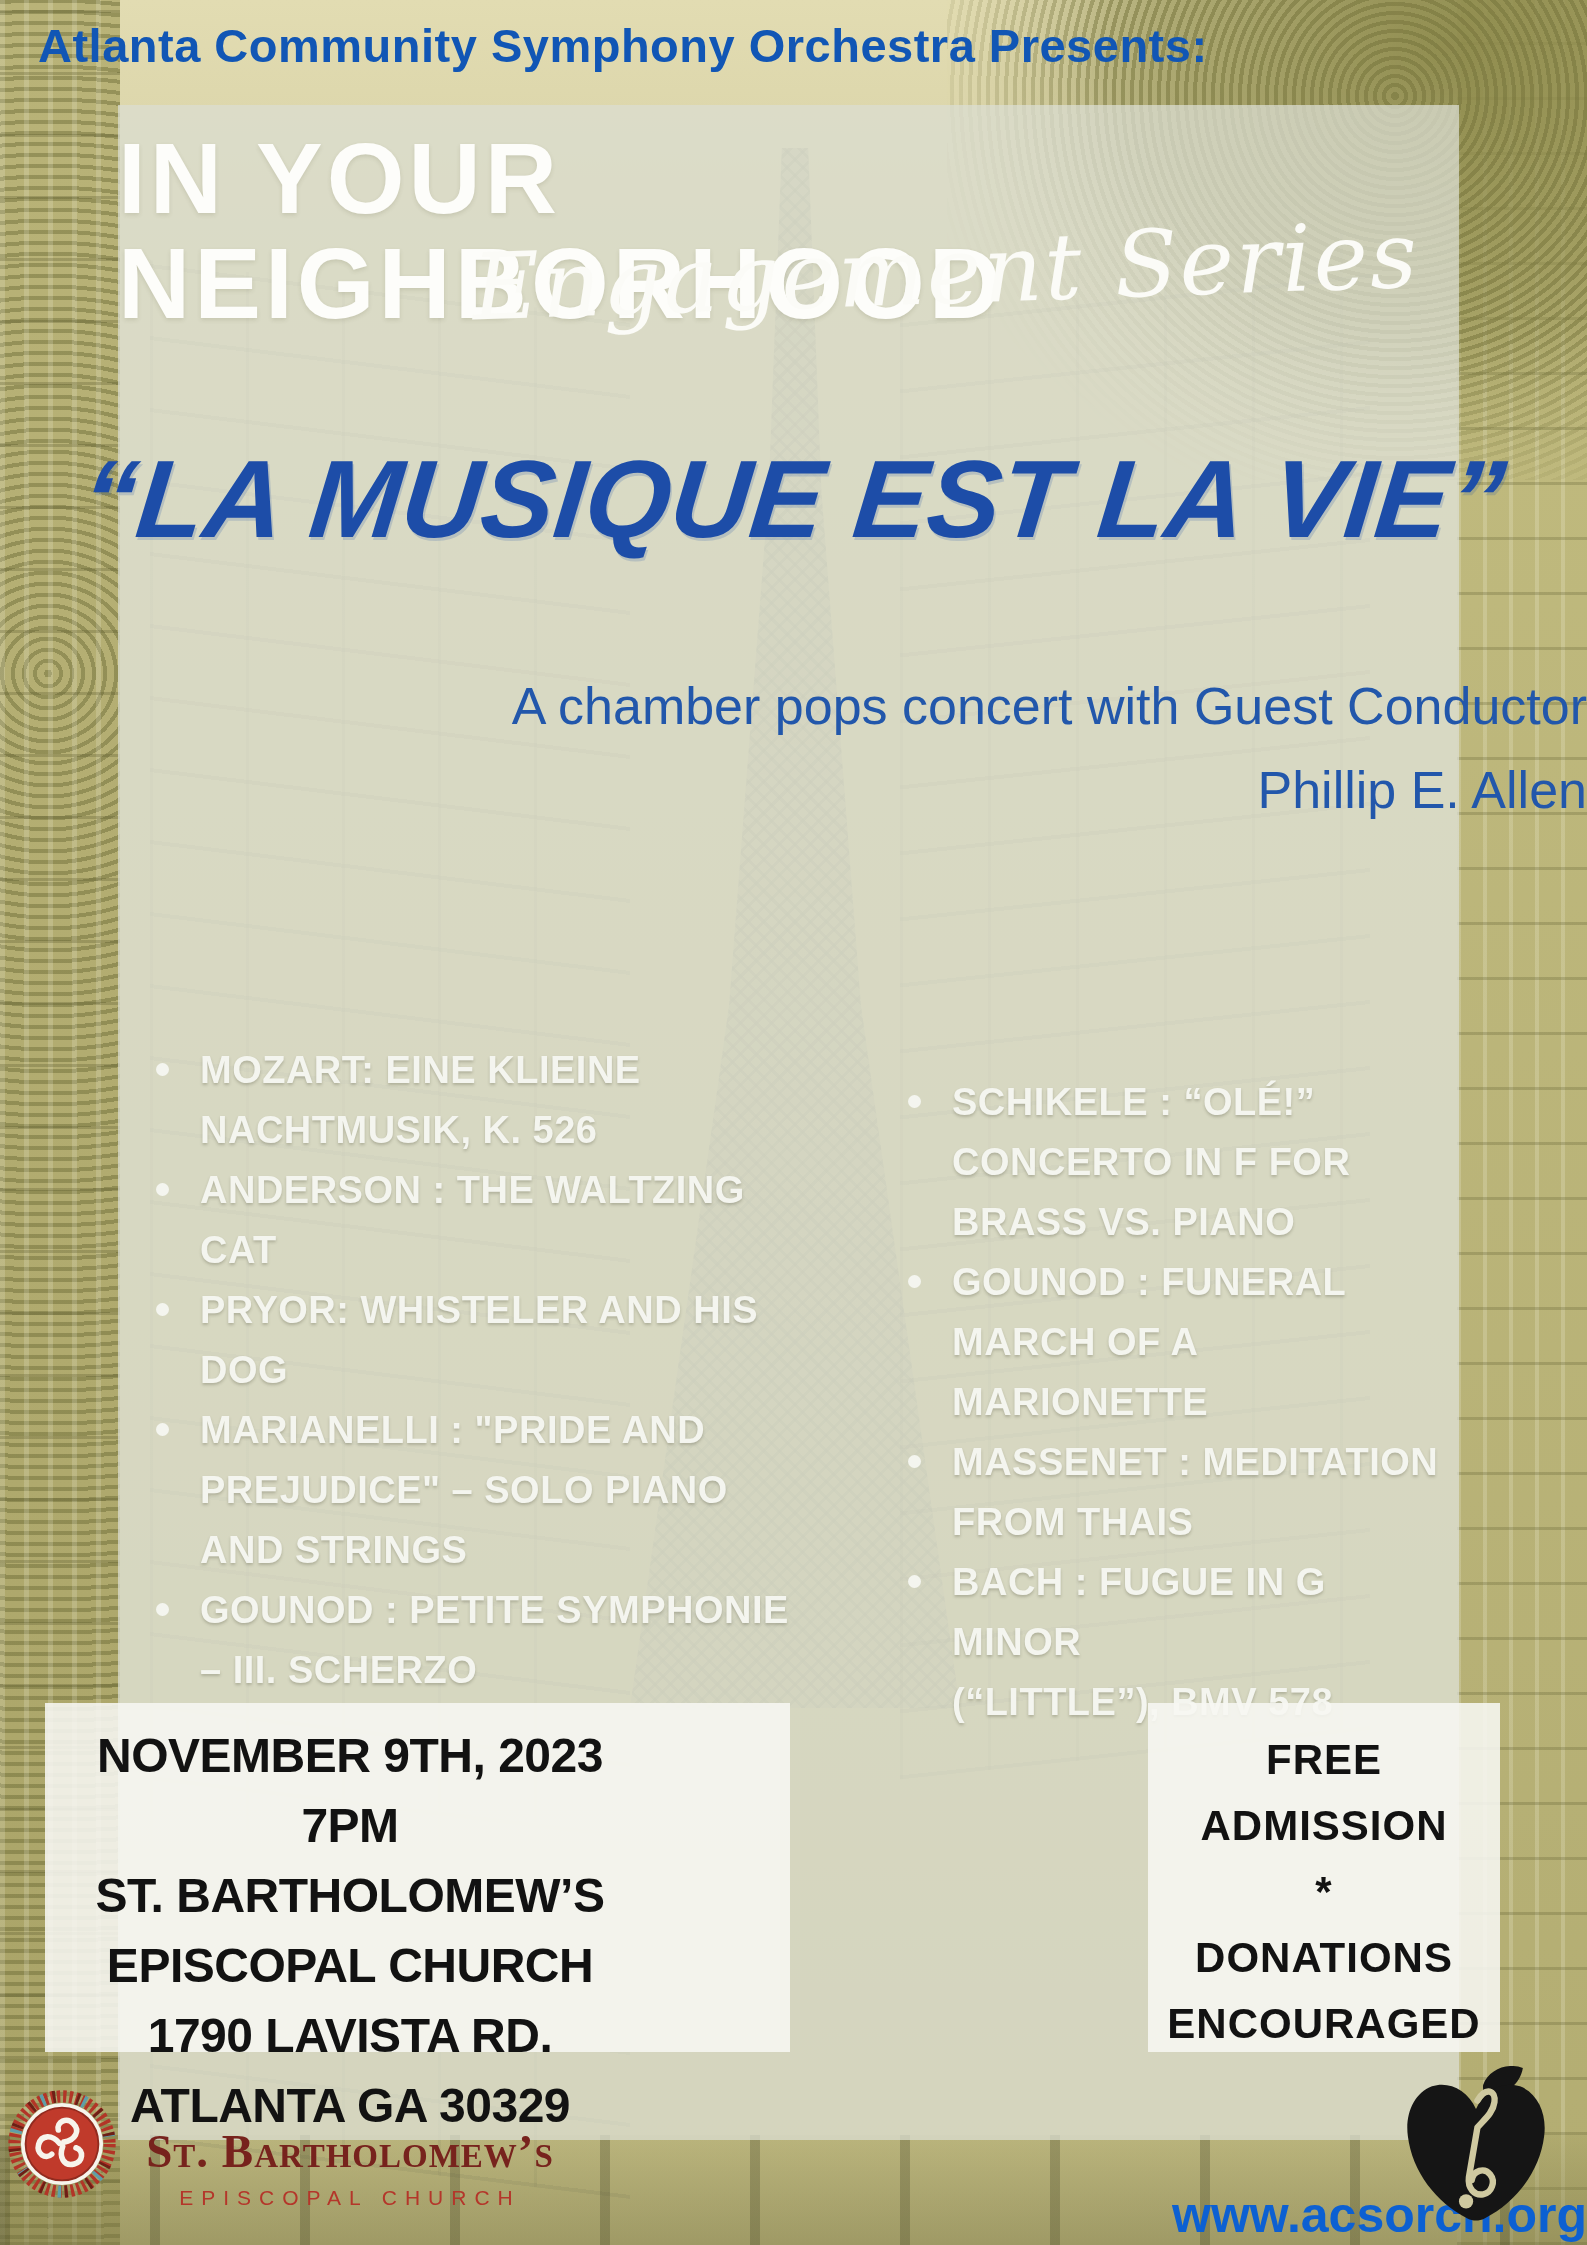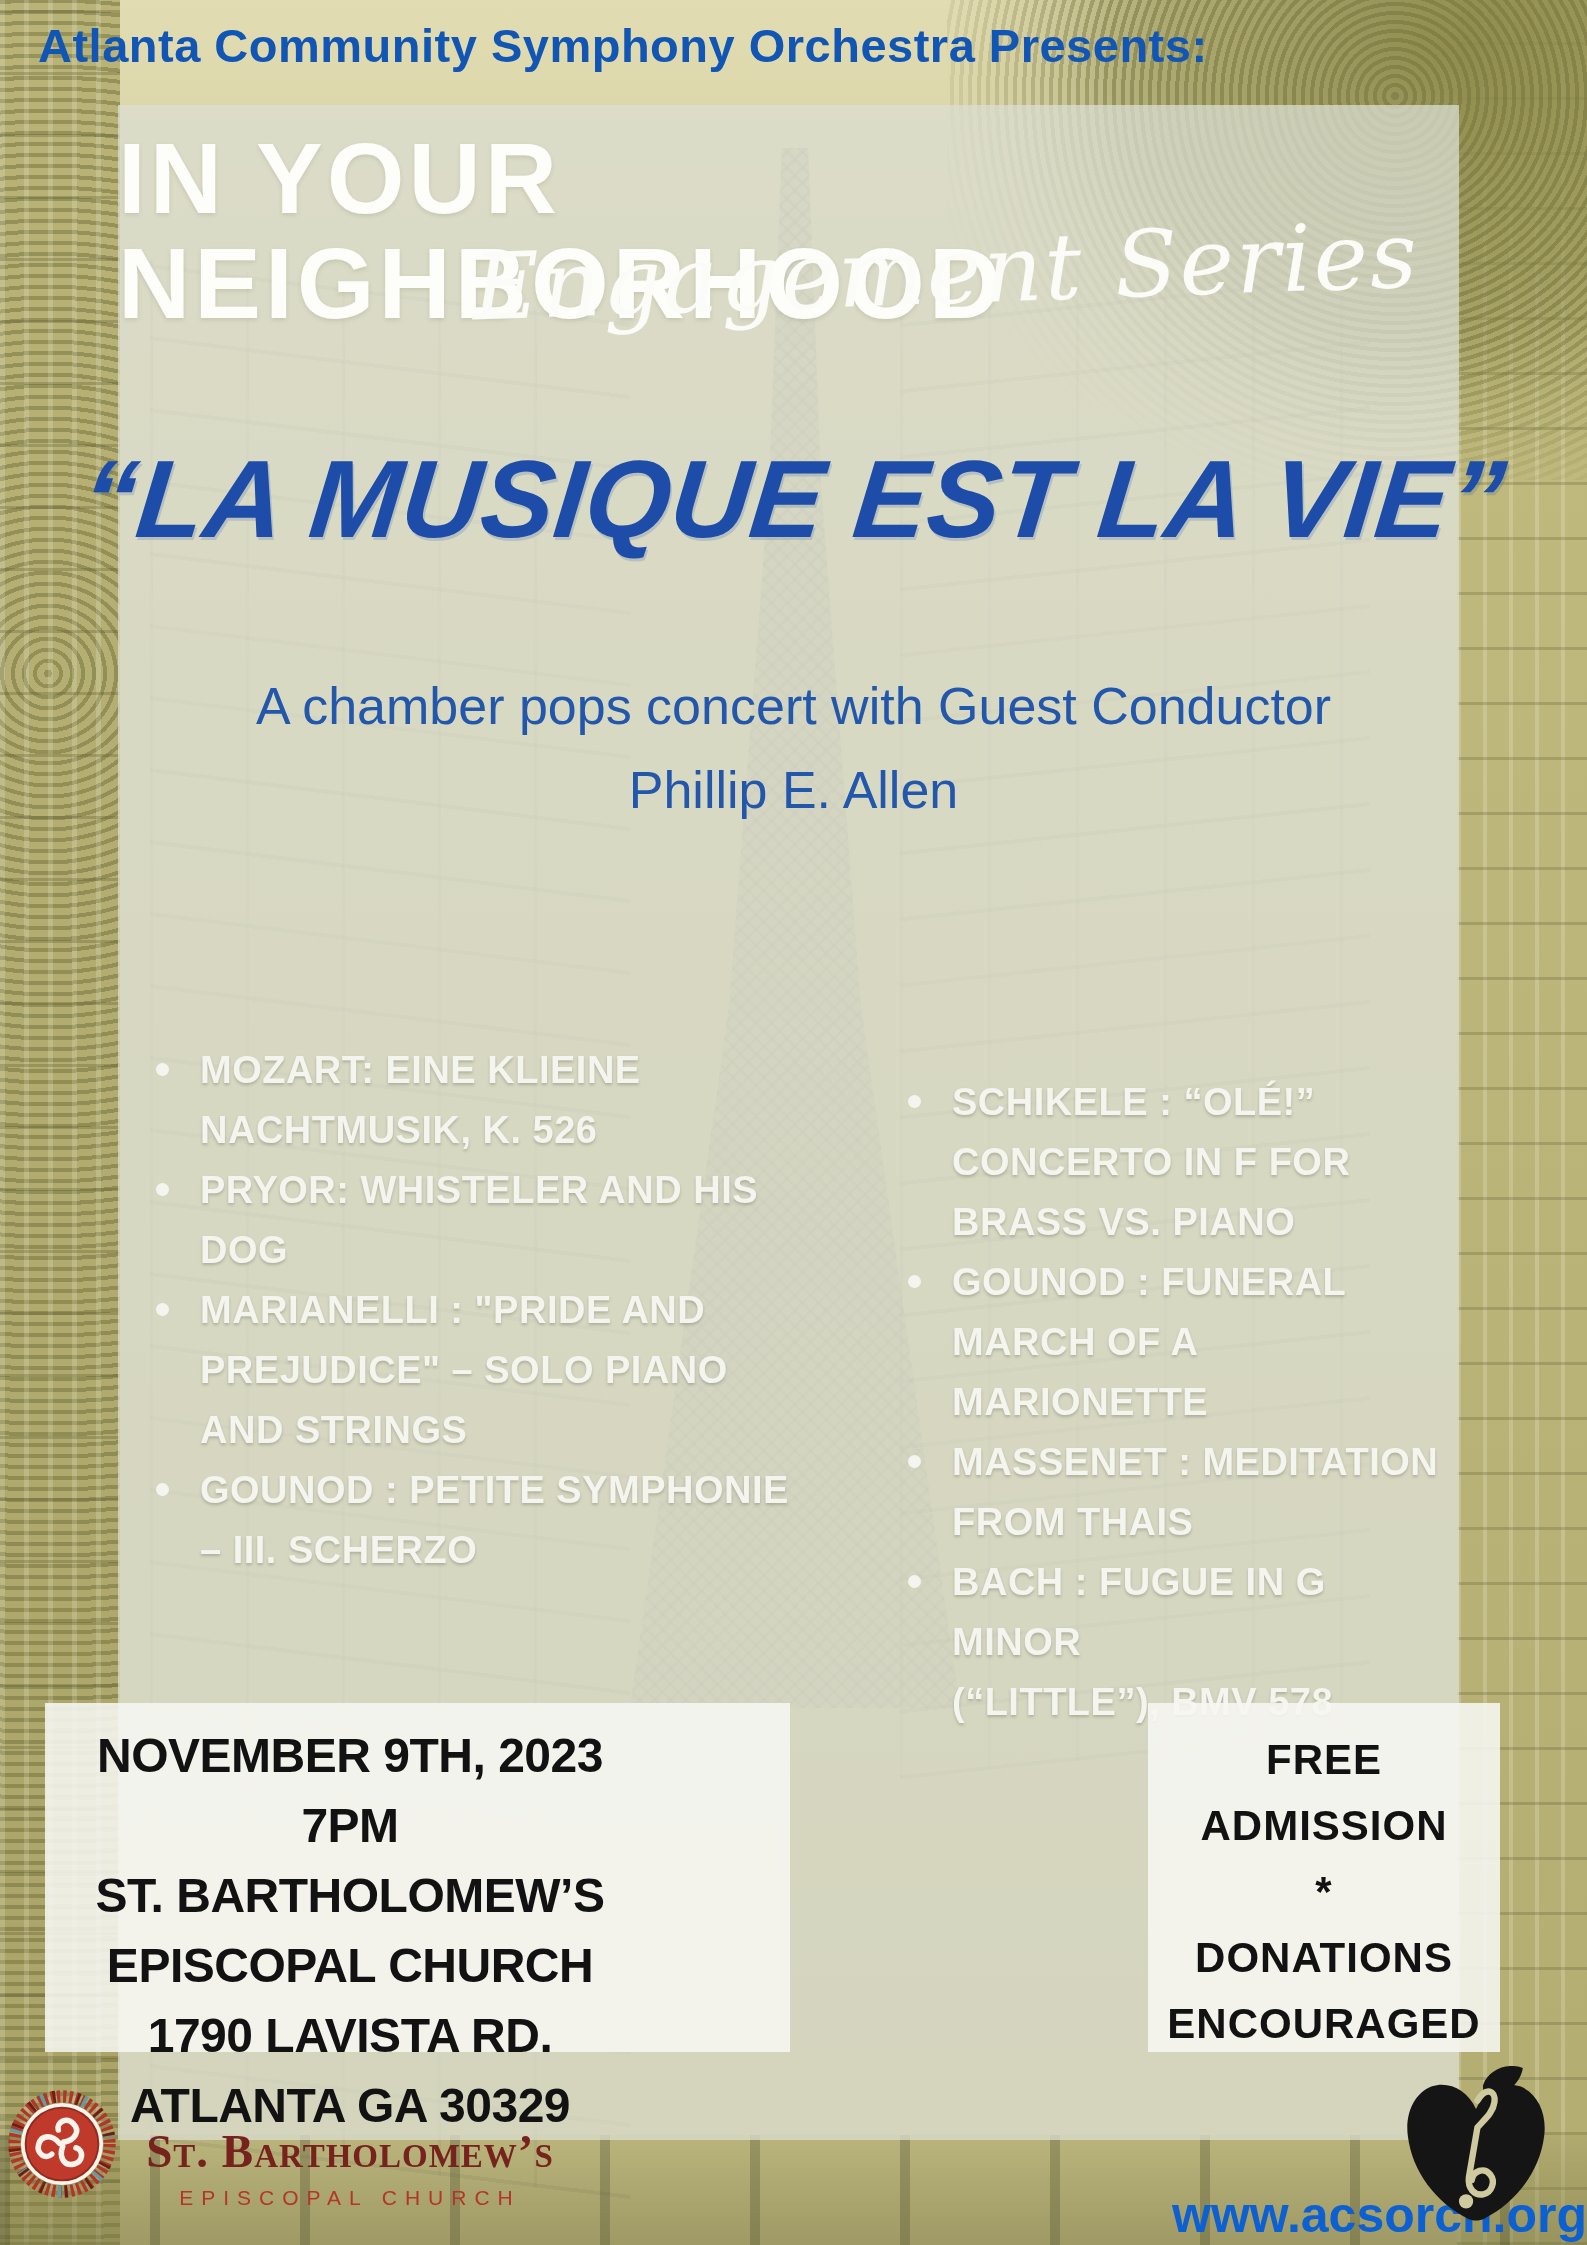--- a/index.html
+++ b/index.html
@@ -57,21 +57,21 @@
     color:#1156b5;letter-spacing:.5px;}
   .series-title{position:absolute;left:118px;top:126px;width:1341px;text-align:left;
     font-size:100px;font-weight:700;color:#fdfdfa;letter-spacing:4px;line-height:1.05;
     text-shadow:0 2px 4px rgba(80,80,50,.15);}
   .script-subtitle{position:absolute;right:168px;top:218px;
     font-family:"DejaVu Serif",serif;font-style:italic;font-weight:400;
     font-size:92px;color:#fbfbf7;letter-spacing:2px;transform:rotate(-2deg);}
   .main-title{position:absolute;left:0;top:436px;width:100%;text-align:center;
     font-size:110px;font-weight:700;font-style:italic;color:#1d4da8;
     transform:skewX(-6deg);line-height:1.15;text-shadow:2px 3px 0 rgba(29,77,168,.18);}
-  .description{position:absolute;left:0;top:664px;width:100%;text-align:center;
+  .description{position:absolute;left:0;top:664px;width:100%;text-align:right;
     font-size:52px;font-weight:400;color:#2257ab;line-height:1.62;white-space:pre-line;}
   .program{list-style:none;margin:0;padding:0;position:absolute;
     font-size:38px;font-weight:700;color:#f4f5ef;letter-spacing:.5px;line-height:60px;
     text-shadow:0 2px 3px rgba(60,60,40,.25);}
   .program li{position:relative;padding-left:52px;white-space:pre-line;}
   .program li::before{content:"";position:absolute;left:8px;top:23px;width:13px;height:13px;
     border-radius:50%;background:#f4f5ef;}
   .program-left{left:148px;top:1040px;width:680px;}
   .program-right{left:900px;top:1072px;width:560px;}
   .event-text{position:absolute;left:45px;top:1721px;width:610px;text-align:center;
@@ -108,20 +108,22 @@
 
   <div class="series-title">IN YOUR NEIGHBORHOOD</div>
   <div class="script-subtitle">Engagement Series</div>
   <div class="main-title">“LA MUSIQUE EST LA VIE”</div>
   <div class="description">A chamber pops concert with Guest Conductor
 Phillip E. Allen</div>
 
   <ul class="program program-left">
     <li>MOZART: EINE KLIEINE
 NACHTMUSIK, K. 526</li>
+    <li>ANDERSON : THE WALTZING
+CAT</li>
     <li>PRYOR: WHISTELER AND HIS
 DOG</li>
     <li>MARIANELLI : "PRIDE AND
 PREJUDICE" – SOLO PIANO
 AND STRINGS</li>
     <li>GOUNOD : PETITE SYMPHONIE
 – III. SCHERZO</li>
   </ul>
   <ul class="program program-right">
     <li>SCHIKELE : “OLÉ!”

